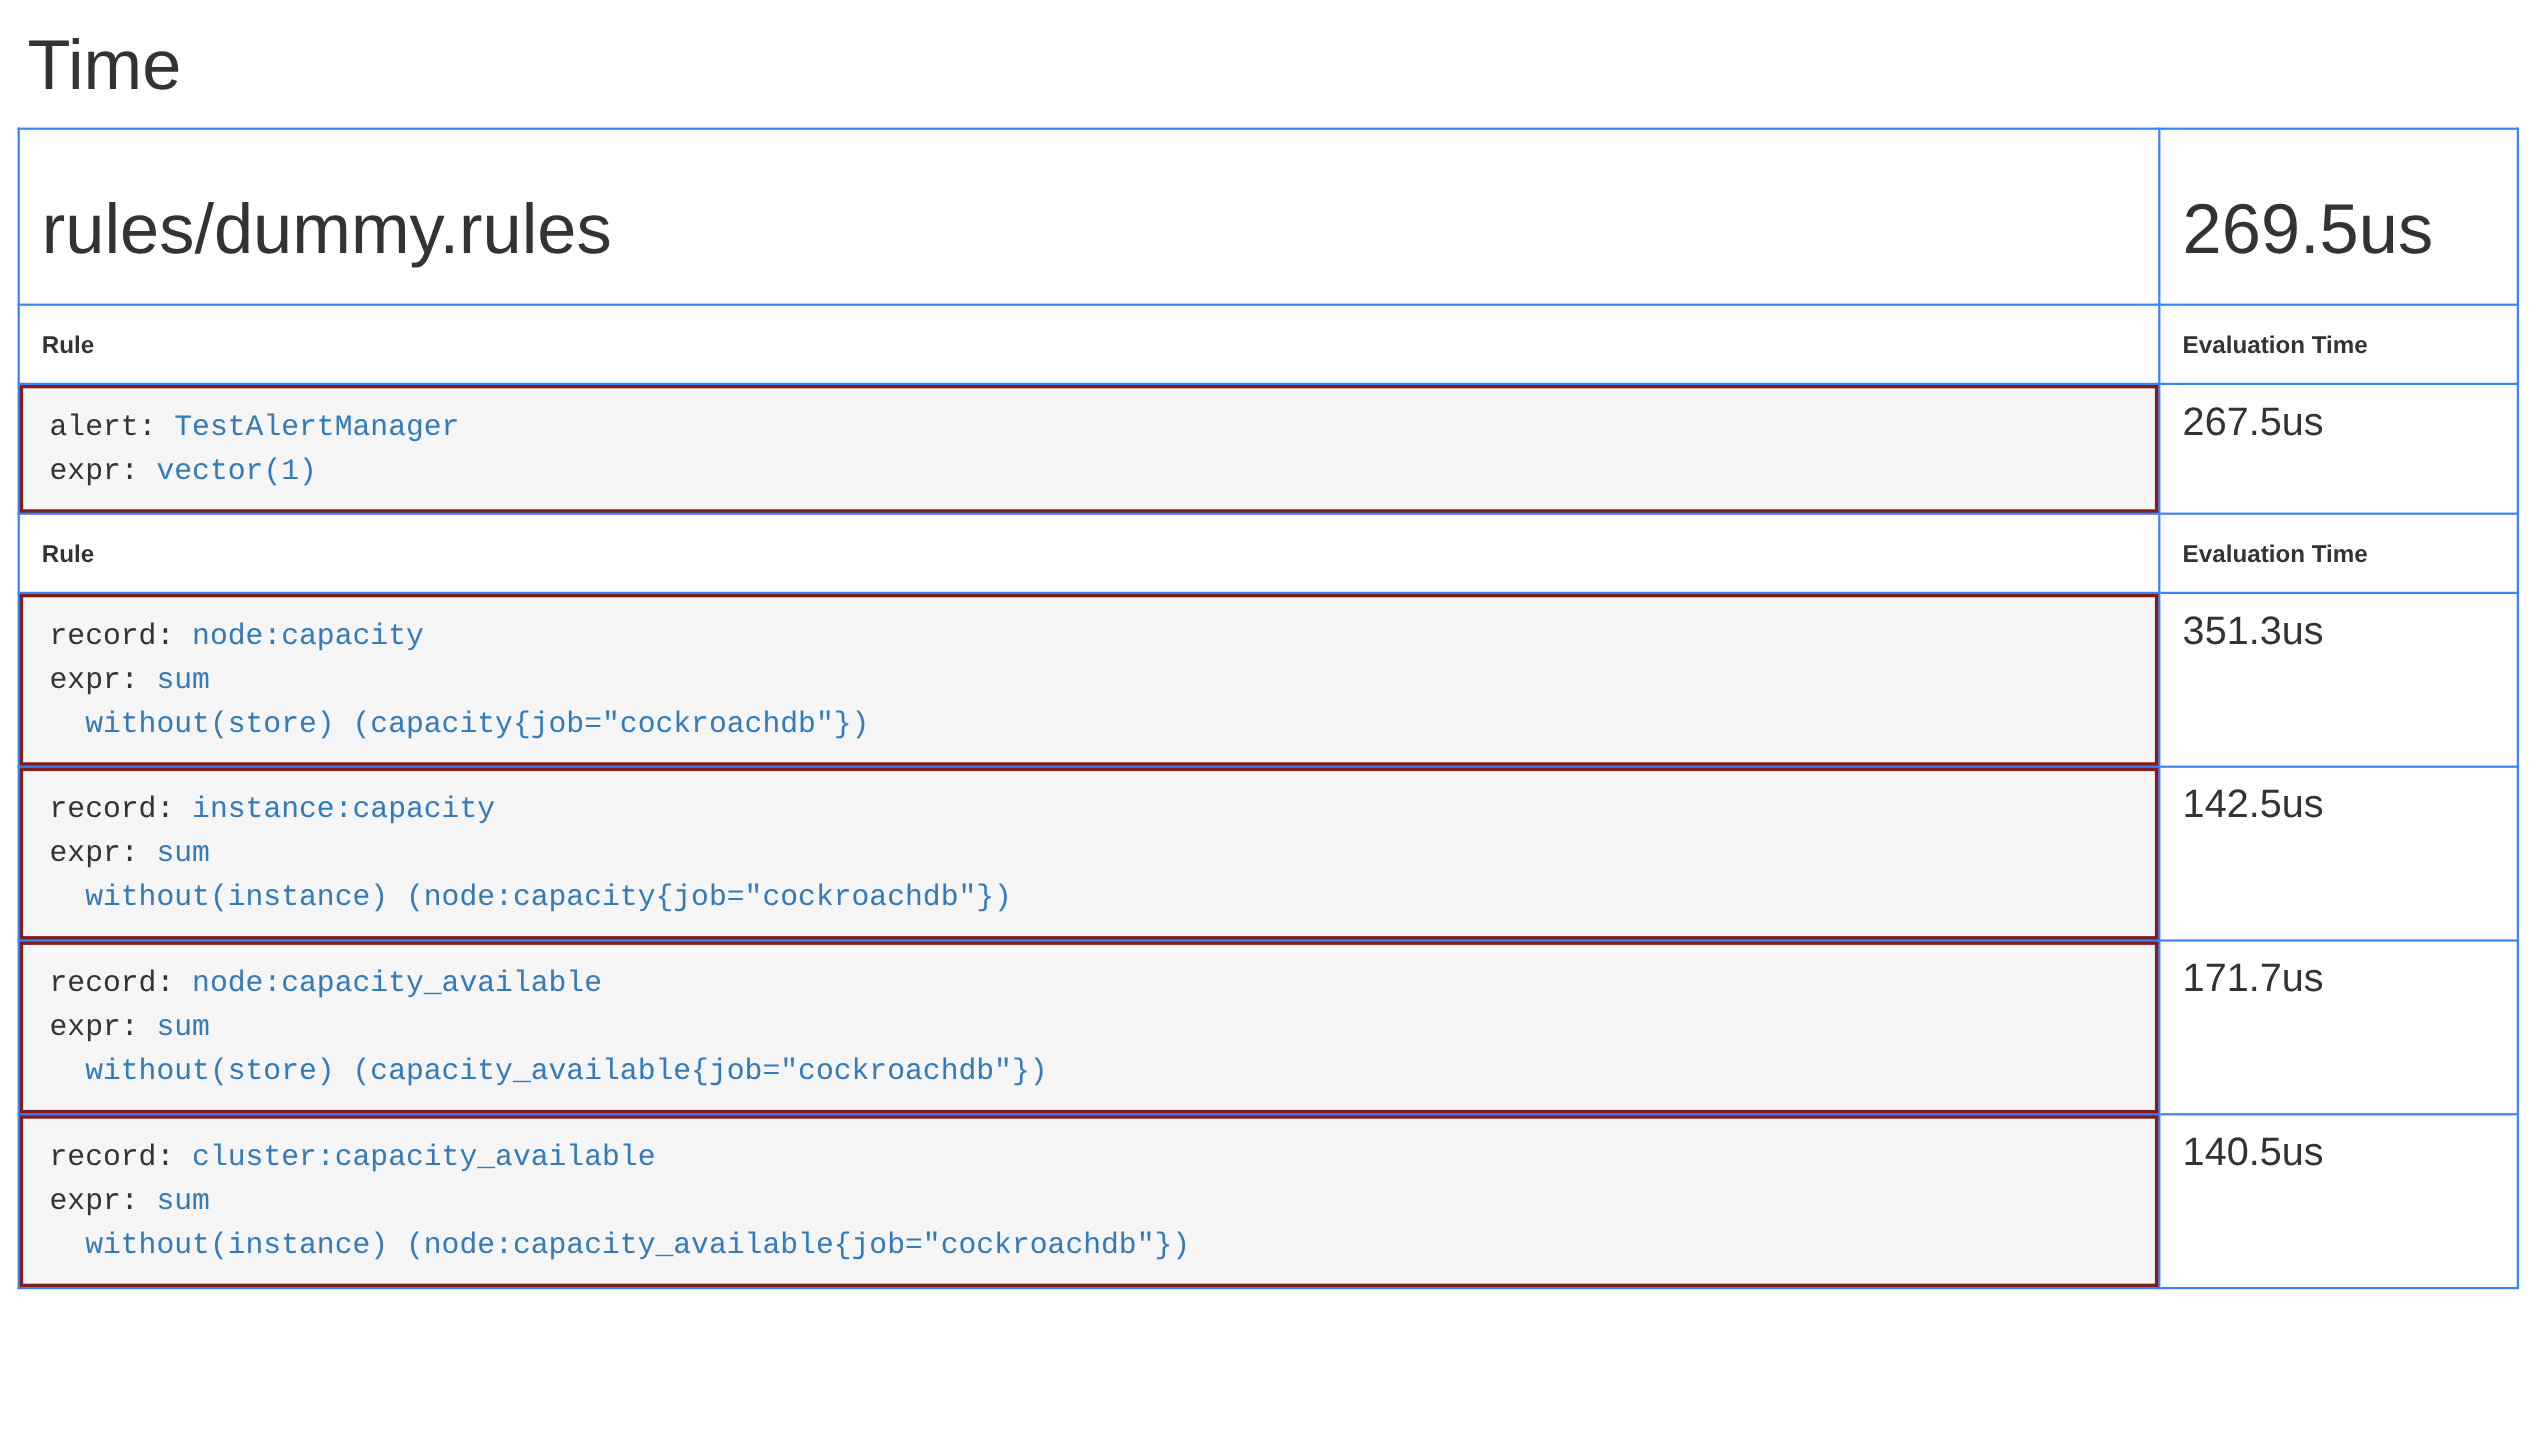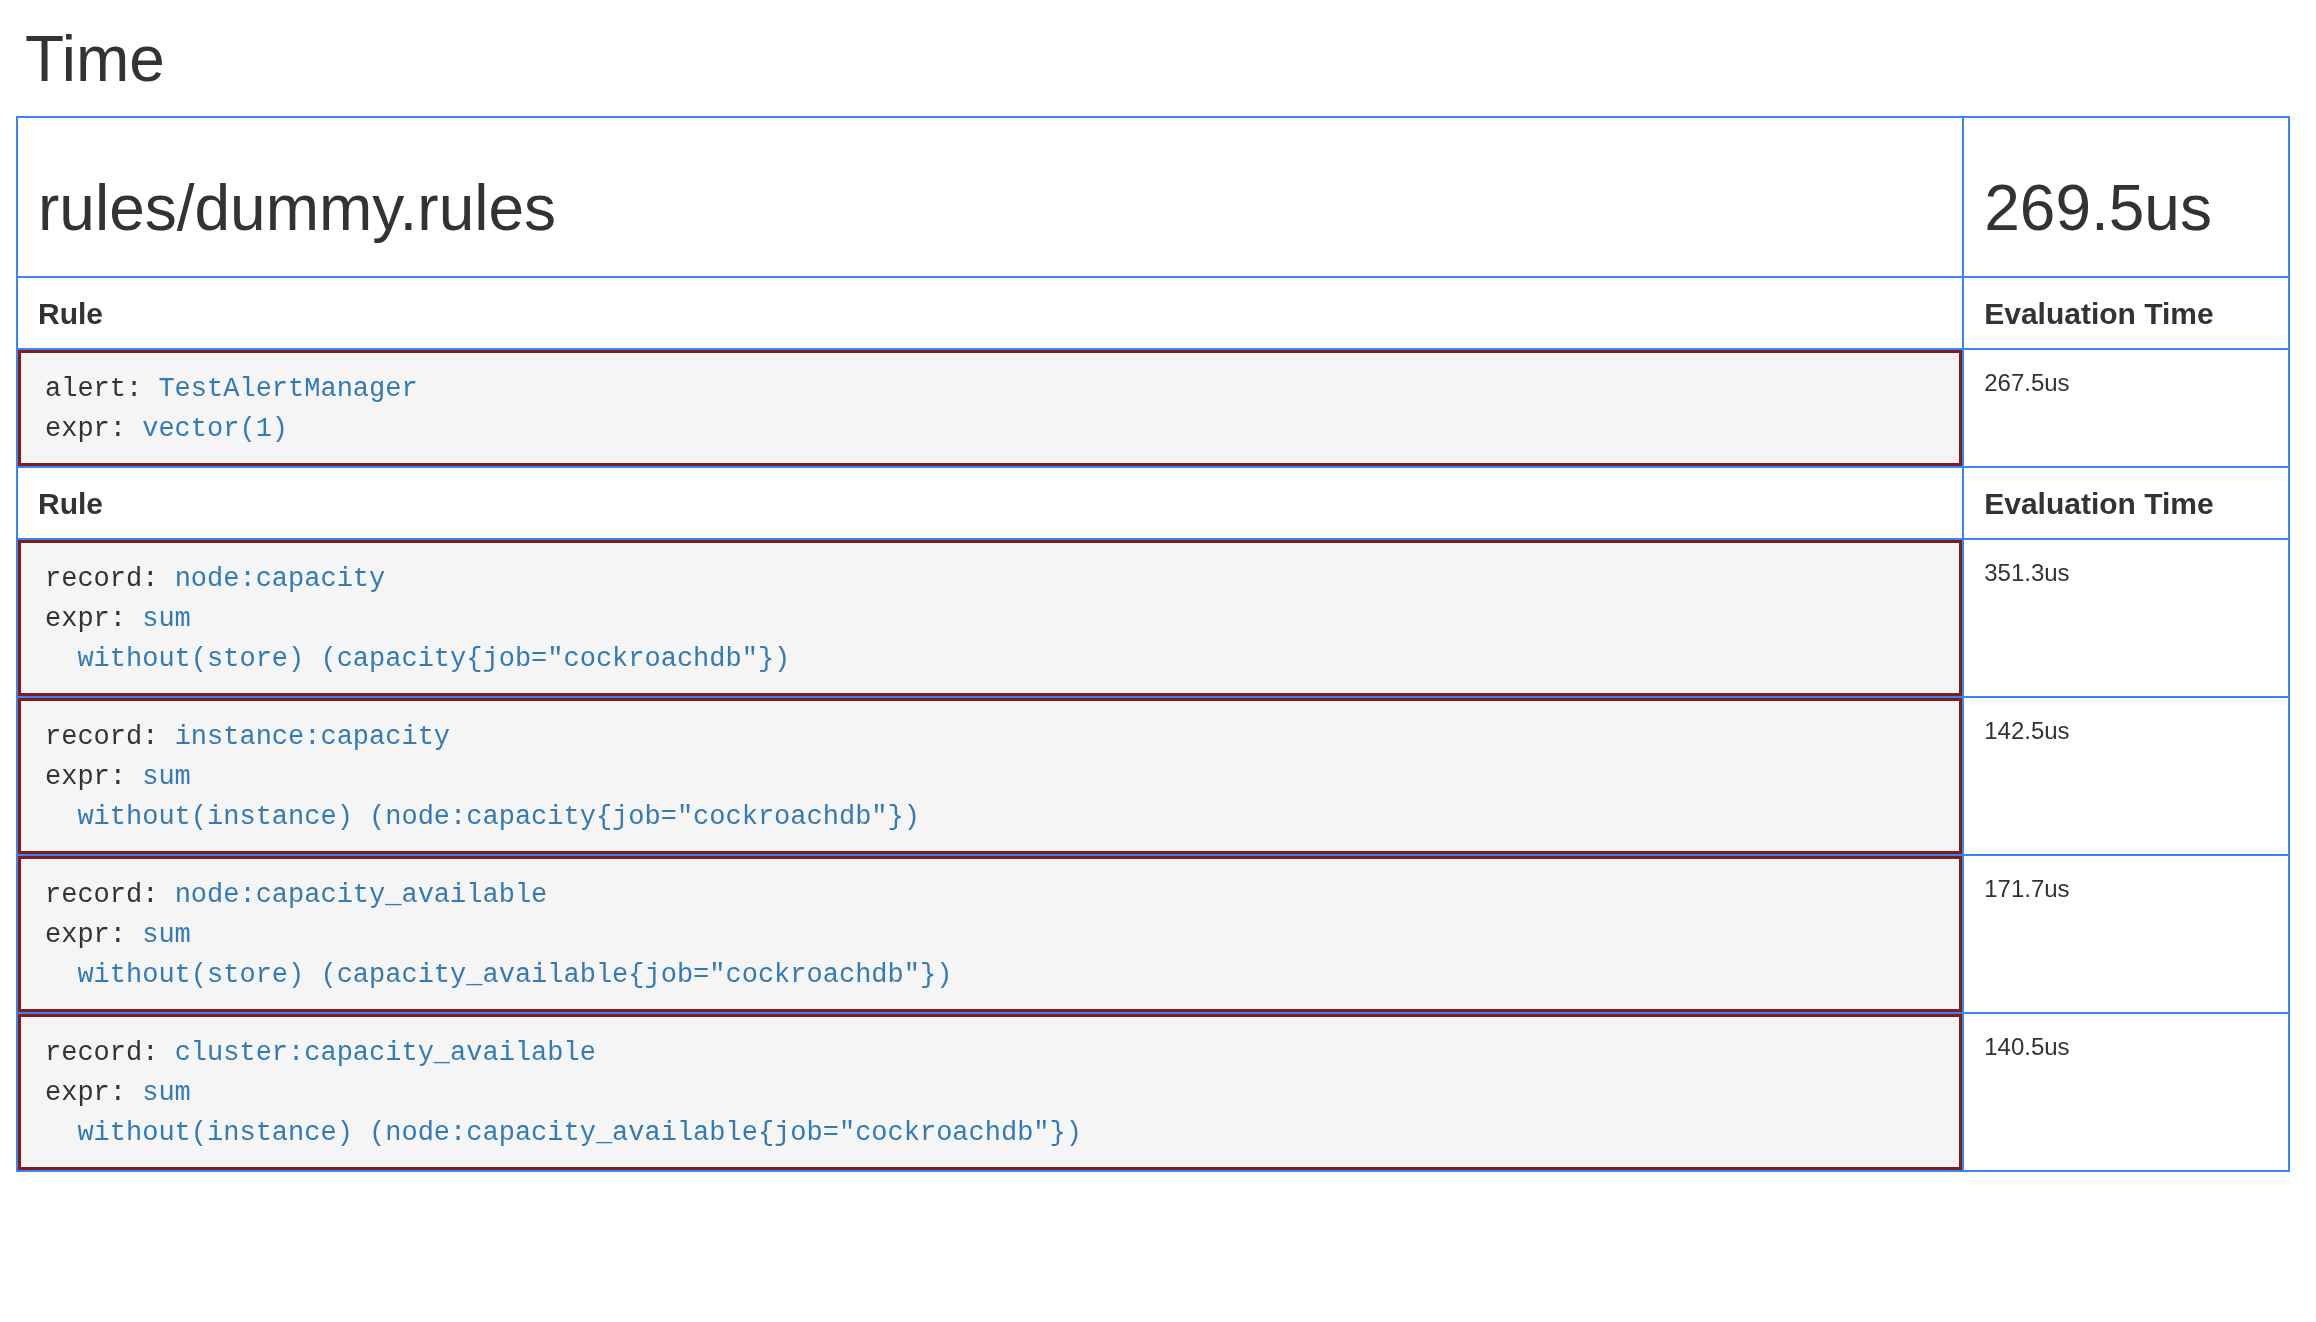--- a/index.html
+++ b/index.html
@@ -41,21 +41,21 @@
   }
   .h2 {
     font-size: 64px;
     line-height: 68px;
     font-weight: 500;
     color: #333333;
     margin: 40px 0 18px 0;
     white-space: nowrap;
   }
   .col-head {
-    font-size: 30px;
+    font-size: 22px;
     line-height: 40px;
     font-weight: bold;
     color: #333333;
     padding: 16px 20px 14px 20px;
     background: #ffffff;
   }
   td.rule-cell {
     padding: 3px;
     background: #7f1d1d;
   }
@@ -66,21 +66,21 @@
     font-size: 27px;
     line-height: 40px;
     white-space: pre;
     color: #333333;
   }
   .codebox a.v {
     color: #337ab7;
     text-decoration: none;
   }
   td.eval-cell {
-    font-size: 24px;
+    font-size: 36px;
     line-height: 34px;
     color: #333333;
     padding: 16px 10px 16px 20px;
     background: #ffffff;
   }
 </style>
 </head>
 <body>
 
 <div class="container">

